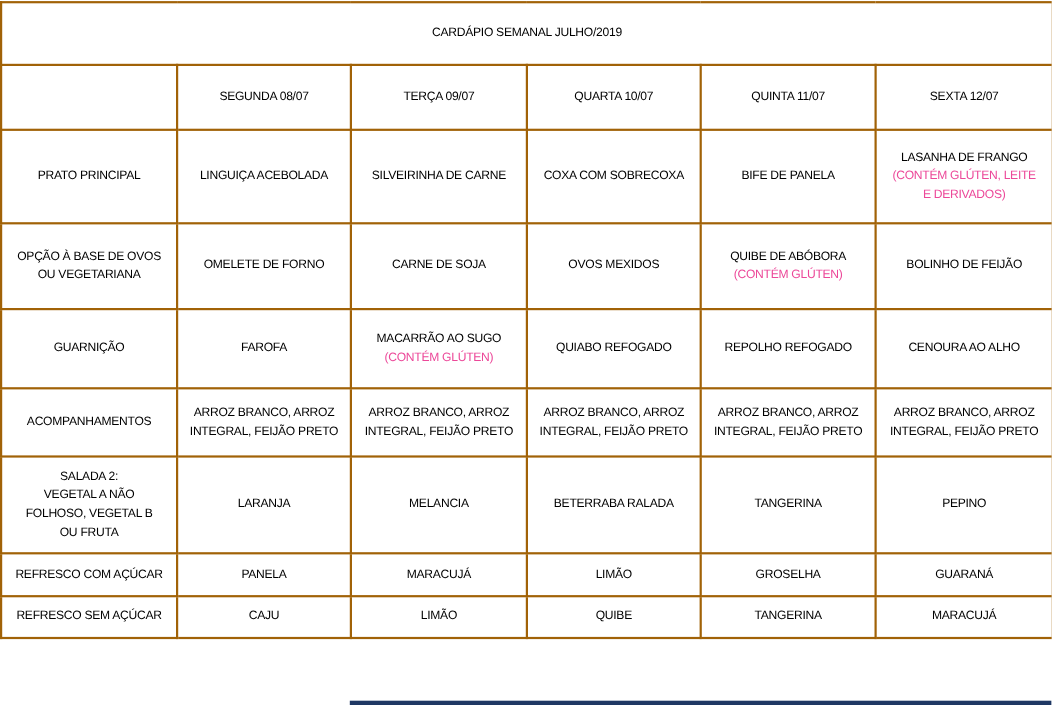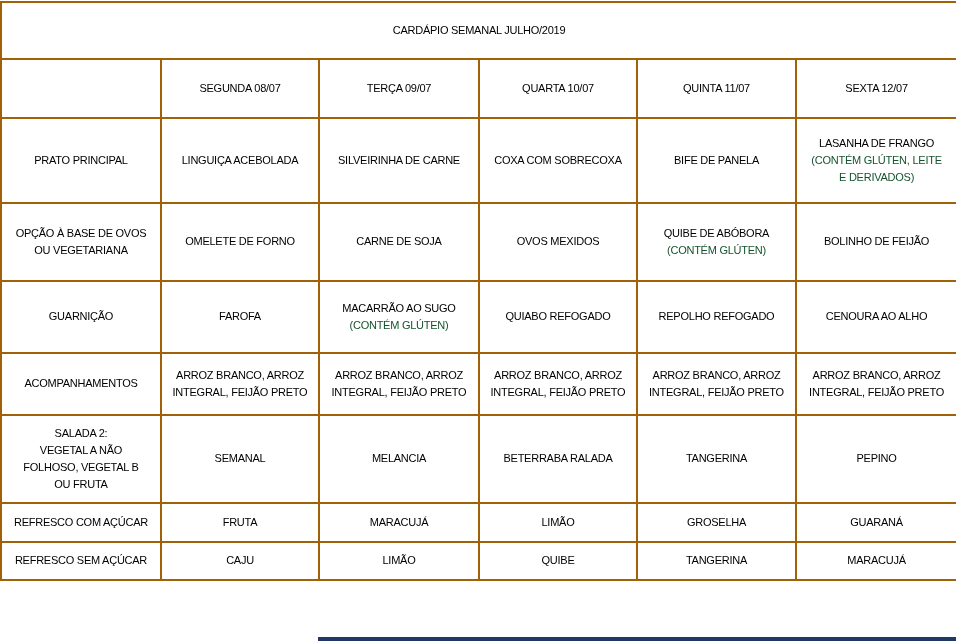--- a/index.html
+++ b/index.html
@@ -25,21 +25,21 @@
     letter-spacing: -0.25px;
     color: #000000;
     text-align: center;
     vertical-align: middle;
     padding: 2px;
     line-height: 1.55;
     overflow: hidden;
   }
   td.title { font-size: 12.5px; }
   td.lbl, .txt, .warn, td.hdr { white-space: pre-line; }
-  .warn { color: #14532d; }
+  .warn { color: #ec4899; }
   tr.r-title { height: 57px; }
   tr.r-head  { height: 59px; }
   tr.r0 { height: 85px; }
   tr.r1 { height: 78px; margin-left: 29px; }
   tr.r2 { height: 72px; margin-left: 30px; }
   tr.r3 { height: 62px; }
   tr.r4 { height: 58px; }
   tr.r5 { height: 88px; }
   tr.r6 { height: 39px; }
   tr.r7 { height: 38px; }
@@ -156,39 +156,39 @@
             <div class="txt">ARROZ BRANCO, ARROZ
 INTEGRAL, FEIJÃO PRETO</div>
           </td>
   </tr>
   <tr class="r5">
     <td class="lbl">SALADA 2:
 VEGETAL A NÃO
 FOLHOSO, VEGETAL B
 OU FRUTA</td>
     <td>
-            <div class="txt">SEMANAL</div>
+            <div class="txt">LARANJA</div>
           </td>
     <td>
             <div class="txt">MELANCIA</div>
           </td>
     <td>
             <div class="txt">BETERRABA RALADA</div>
           </td>
     <td>
             <div class="txt">TANGERINA</div>
           </td>
     <td>
             <div class="txt">PEPINO</div>
           </td>
   </tr>
   <tr class="r6">
     <td class="lbl">REFRESCO COM AÇÚCAR</td>
     <td>
-            <div class="txt">FRUTA</div>
+            <div class="txt">PANELA</div>
           </td>
     <td>
             <div class="txt">MARACUJÁ</div>
           </td>
     <td>
             <div class="txt">LIMÃO</div>
           </td>
     <td>
             <div class="txt">GROSELHA</div>
           </td>

